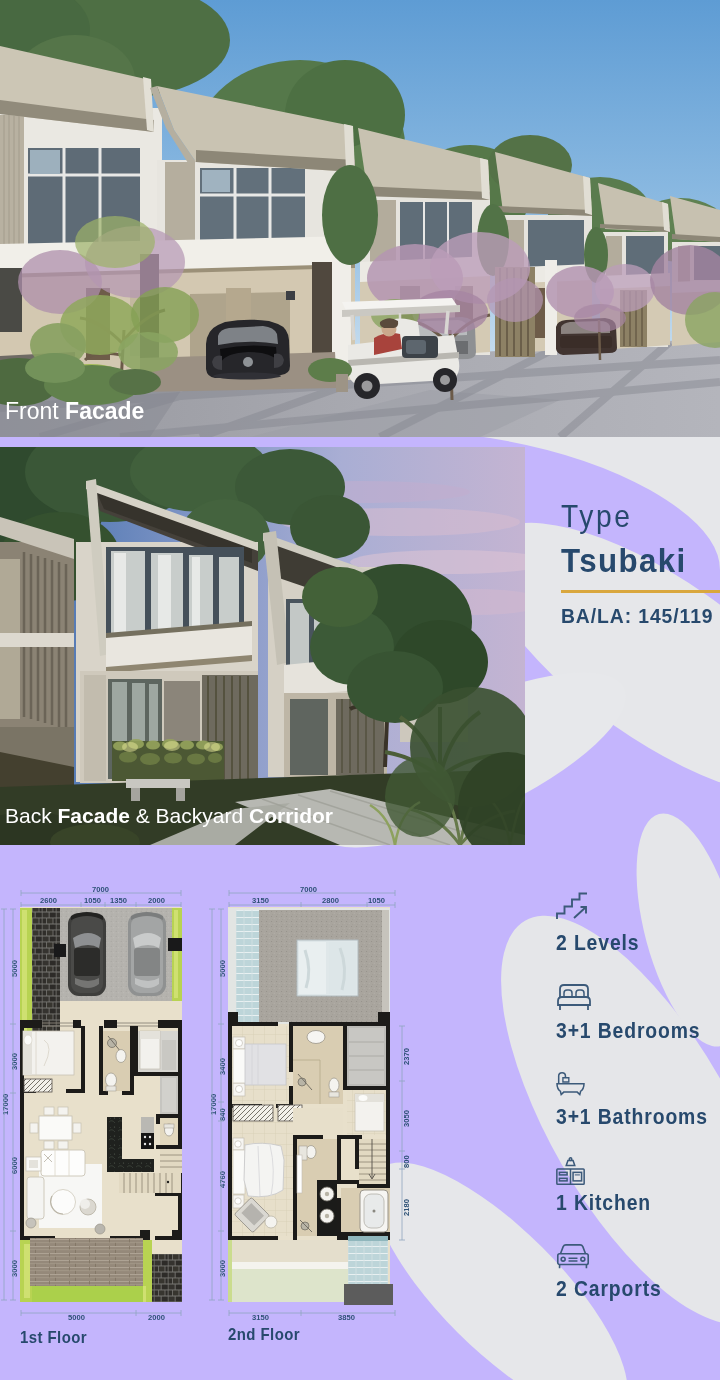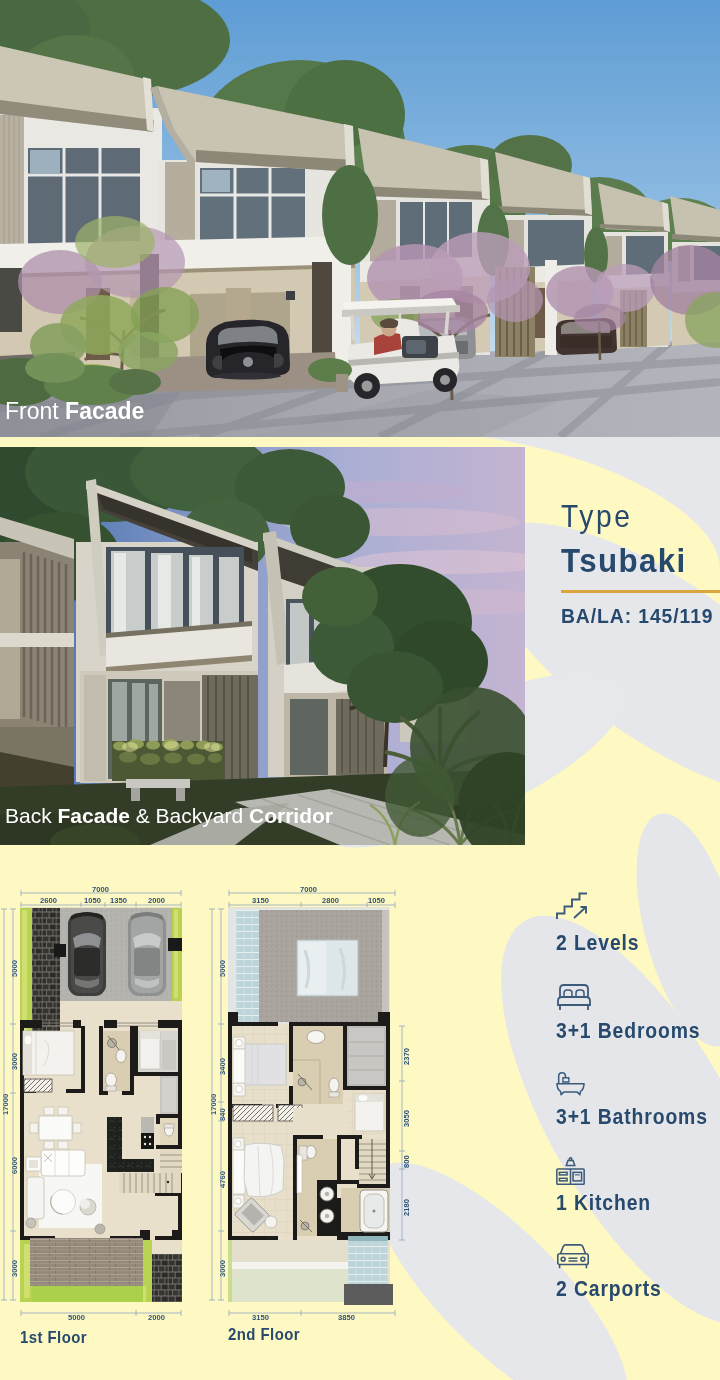--- a/index.html
+++ b/index.html
@@ -1,16 +1,16 @@
 <!DOCTYPE html>
 <html><head>
 <meta charset="utf-8">
 <style>
   html,body{margin:0;padding:0}
-  .page{position:relative;width:720px;height:1380px;background:#fef9c3;overflow:hidden;font-family:"Liberation Sans",sans-serif}
+  .page{position:relative;width:720px;height:1380px;background:#c4b5fd;overflow:hidden;font-family:"Liberation Sans",sans-serif}
   .abs{position:absolute}
   .navy{color:#27496d}
 </style>
 </head>
 <body>
 <div class="page">
 
 <svg class="abs" style="left:0;top:430px" width="720" height="950" viewBox="0 0 720 950">
   <g fill="#e5e6e9">
     <path d="M420 0 Q560 10 650 60 Q720 100 720 140 L720 0 Z" fill="#e6e7ea"></path>

